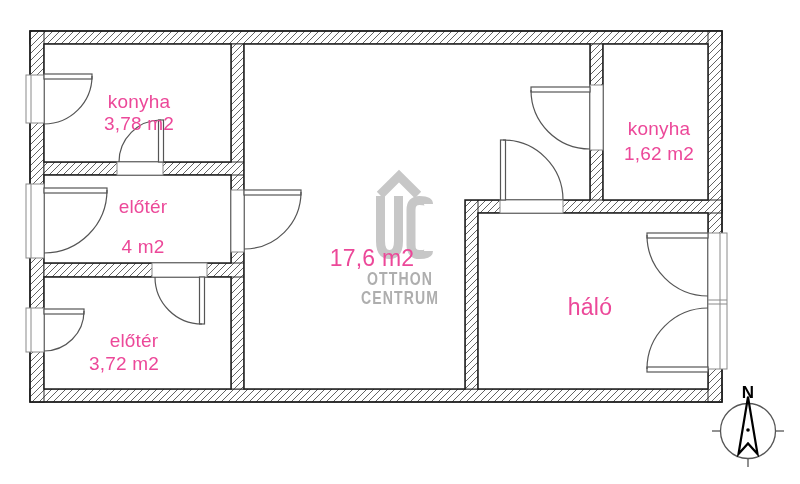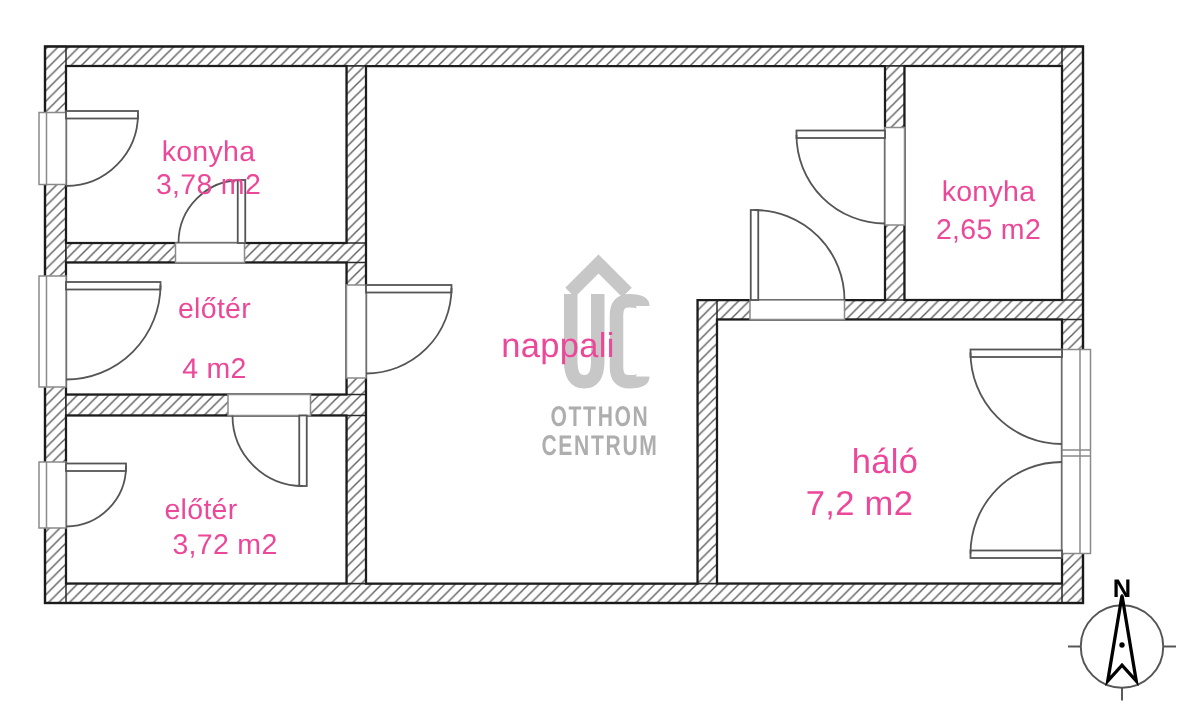--- a/index.html
+++ b/index.html
@@ -131,25 +131,24 @@
   <div class="wm-line" style="top:269px">OTTHON</div>
   <div class="wm-line" style="top:288px">CENTRUM</div>
 
   <div class="lbl" style="left:139px;top:69px">konyha</div>
   <div class="lbl" style="left:139px;top:91px">3,78 m2</div>
 
   <div class="lbl" style="left:143px;top:174px">előtér</div>
   <div class="lbl" style="left:143px;top:214px">4 m2</div>
 
   <div class="lbl" style="left:134px;top:308px">előtér</div>
-  <div class="lbl" style="left:150px;top:331px">3,72 m2</div>
+  <div class="lbl" style="left:124px;top:331px">3,72 m2</div>
 
-  <div class="lbl big" style="left:372px;top:196px">nappali</div>
+  <div class="lbl big" style="left:372px;top:224px">17,6 m2</div>
 
   <div class="lbl big" style="left:590px;top:273px">háló</div>
-  <div class="lbl big" style="left:573px;top:301px">7,2 m2</div>
 
   <div class="lbl" style="left:659px;top:96px">konyha</div>
-  <div class="lbl" style="left:659px;top:121px">2,65 m2</div>
+  <div class="lbl" style="left:659px;top:121px">1,62 m2</div>
 
   <div class="north-label">N</div>
 
 </div>
 
 </body></html>

